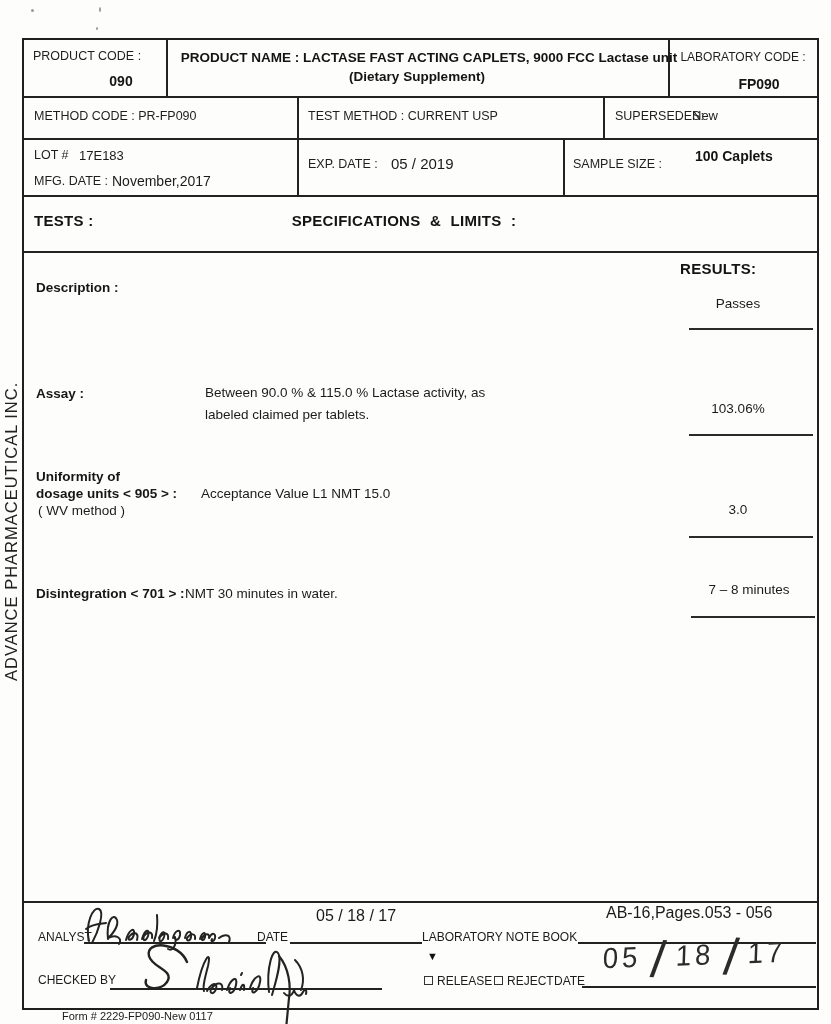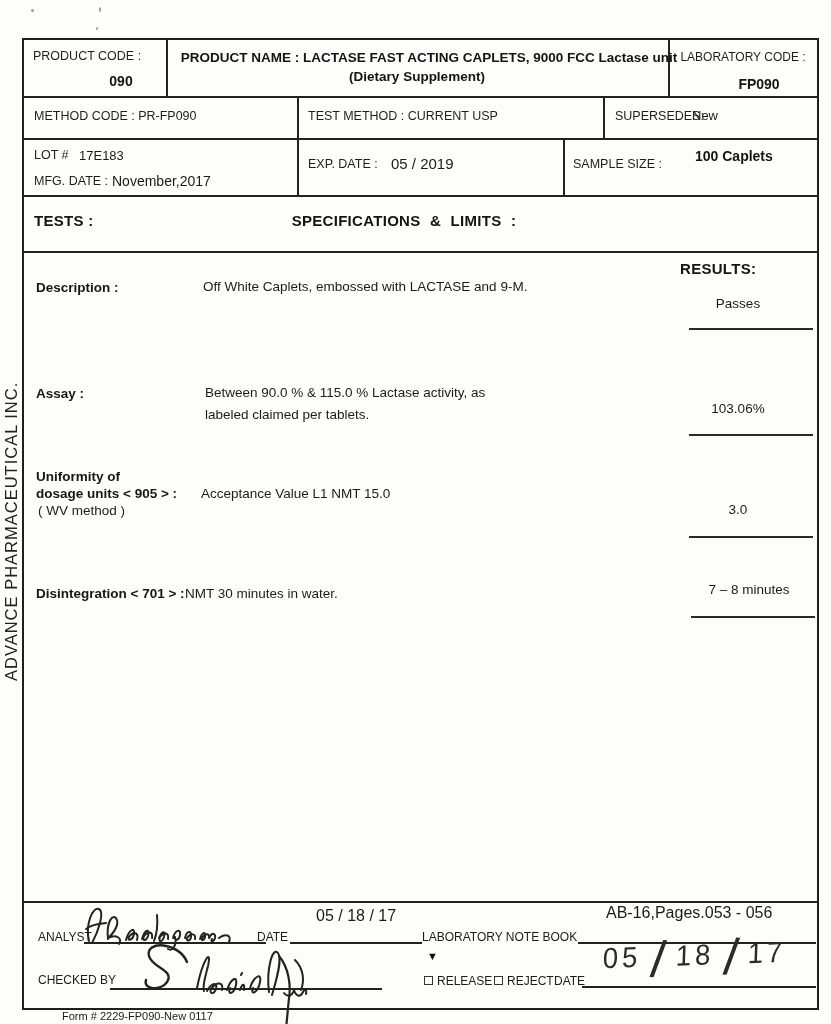--- a/index.html
+++ b/index.html
@@ -104,21 +104,20 @@
     <span class="abs val" style="left:367px;top:115px;font-size:15px;">05 / 2019</span>
 
     <span class="abs lbl" style="left:549px;top:117px;">SAMPLE SIZE :</span>
     <span class="abs val-b" style="left:645px;top:108px;">100 Caplets</span>
 
     <span class="abs colhead" style="left:10px;top:172px;">TESTS :</span>
     <span class="abs colhead" style="left:180px;top:172px;width:400px;text-align:center;word-spacing:5px;">SPECIFICATIONS  &amp;  LIMITS :</span>
     <span class="abs colhead" style="left:656px;top:172px;margin-top:48px;">RESULTS:</span>
 
     <span class="abs test-label" style="left:12px;top:240px;">Description :</span>
-    <span class="abs spec-text" style="left:179px;top:239px;">Off White Caplets, embossed with LACTASE and 9-M.</span>
     <span class="abs result-text" style="left:650px;top:256px;width:128px;">Passes</span>
     <div class="abs result-line" style="left:665px;top:288px;width:124px;"></div>
 
     <span class="abs test-label" style="left:12px;top:346px;">Assay :</span>
     <span class="abs spec-text" style="left:181px;top:345px;">Between 90.0 % &amp; 115.0 % Lactase activity, as</span>
     <span class="abs spec-text" style="left:181px;top:367px;">labeled claimed per tablets.</span>
     <span class="abs result-text" style="left:650px;top:361px;width:128px;">103.06%</span>
     <div class="abs result-line" style="left:665px;top:394px;width:124px;"></div>
 
     <span class="abs test-label" style="left:12px;top:429px;">Uniformity of</span>

